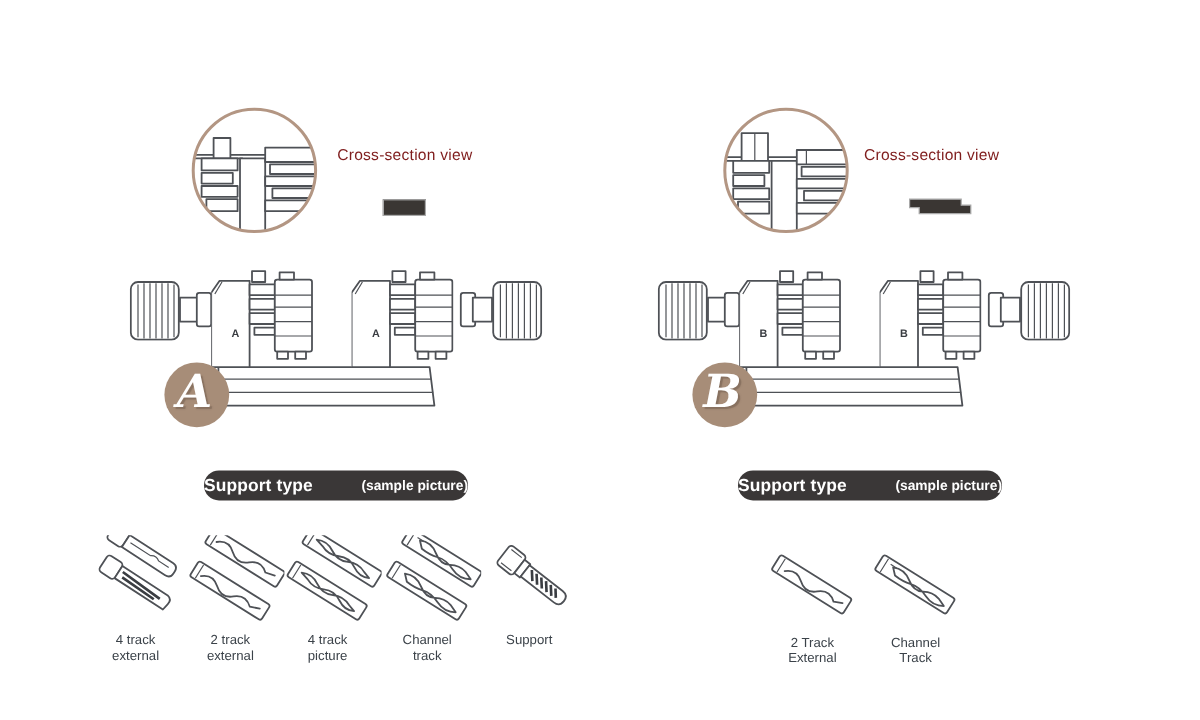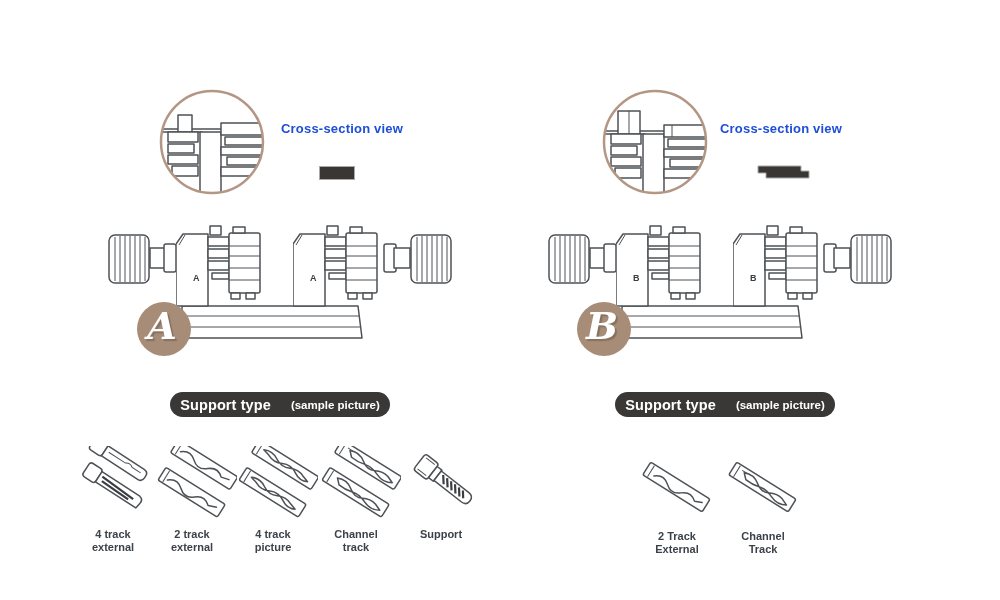--- a/index.html
+++ b/index.html
@@ -4,40 +4,40 @@
 <style>
   html,body{margin:0;padding:0;}
   body{width:1000px;height:600px;background:#ffffff;font-family:"Liberation Sans",sans-serif;overflow:hidden;position:relative;}
   .abs{position:absolute;}
   .stage{position:absolute;left:0;top:0;width:1000px;height:600px;background:#fff;}
 
   
   .xsec-circle{width:110px;height:110px;}
 
   
-  .xsec-label{font-size:13px;font-weight:bold;color:#1d4ed8;letter-spacing:0.2px;white-space:nowrap;}
+  .xsec-label{font-size:13px;font-weight:normal;color:#7f1d1d;letter-spacing:0.2px;white-space:nowrap;}
 
   
   .profile-a{width:34px;height:12px;background:#3a3633;border:1px solid #a9a9a9;}
 
   
   .pill{width:220px;height:25px;background:#3a3737;border-radius:13px;color:#ffffff;
-        display:flex;align-items:center;justify-content:center;white-space:nowrap;}
+        display:flex;align-items:center;justify-content:space-between;white-space:nowrap;}
   .pill .t1{font-size:14.5px;font-weight:bold;letter-spacing:0.1px;}
   .pill .t2{font-size:11.5px;font-weight:bold;margin-left:20px;}
 
   
   .badge{width:54px;height:54px;border-radius:50%;background:#a78d78;display:flex;align-items:center;justify-content:center;}
   .badge span{font-family:"DejaVu Serif",serif;font-style:italic;font-weight:bold;font-size:38px;color:#ffffff;
               line-height:1;transform:translate(-2px,-3px);text-shadow:2px 2px 1px rgba(110,90,75,0.55);}
 
   
   .key-item{width:90px;text-align:center;}
   .key-item svg{display:block;margin:0 auto;}
-  .key-label{font-size:11px;font-weight:bold;color:#3b4249;line-height:13px;margin-top:2px;white-space:pre-line;}
+  .key-label{font-size:11px;font-weight:normal;color:#3b4249;line-height:13px;margin-top:2px;white-space:pre-line;}
 
   svg .ln{stroke:#4e5156;fill:none;stroke-width:1.5;stroke-linejoin:round;stroke-linecap:round;}
   svg .lnw{stroke:#4e5156;fill:#ffffff;stroke-width:1.5;stroke-linejoin:round;}
   svg .thin{stroke:#4e5156;fill:none;stroke-width:1;}
   svg .dark{stroke:#3a3d42;fill:none;stroke-width:2.2;}
   svg text.mark{font-family:"Liberation Sans",sans-serif;font-size:9px;font-weight:bold;fill:#3a3d42;}
 </style>
 </head>
 <body>
 

